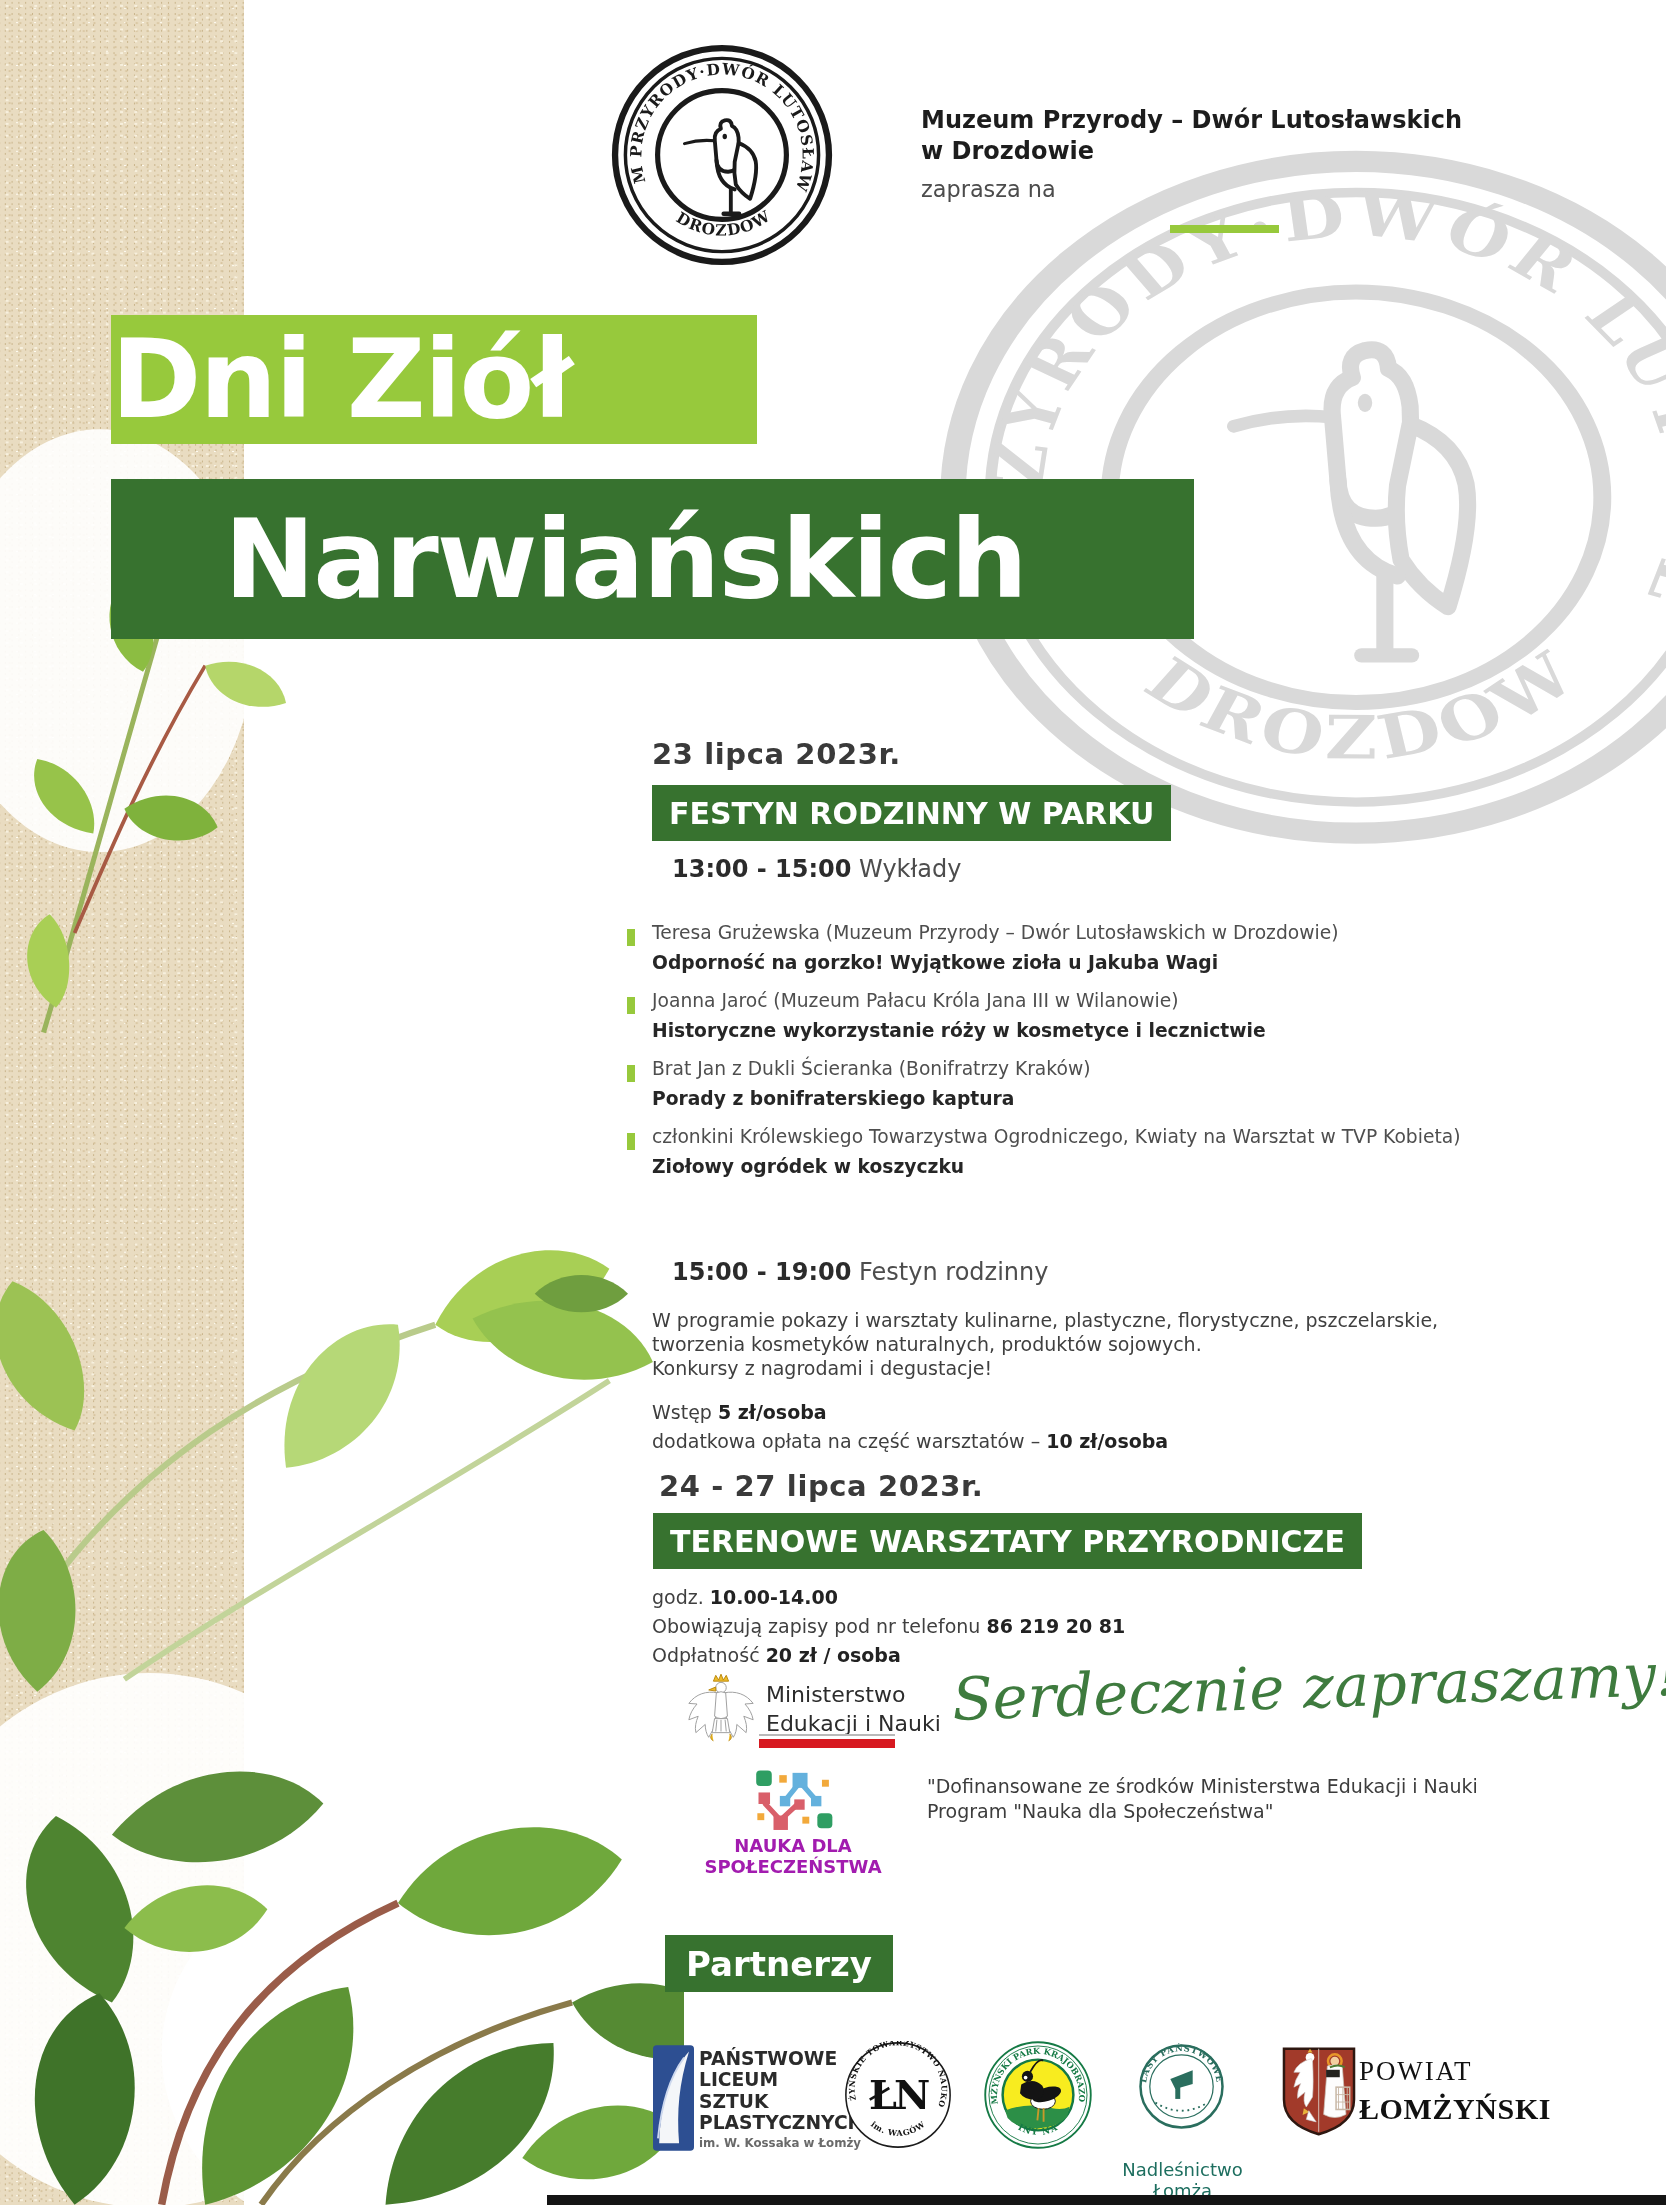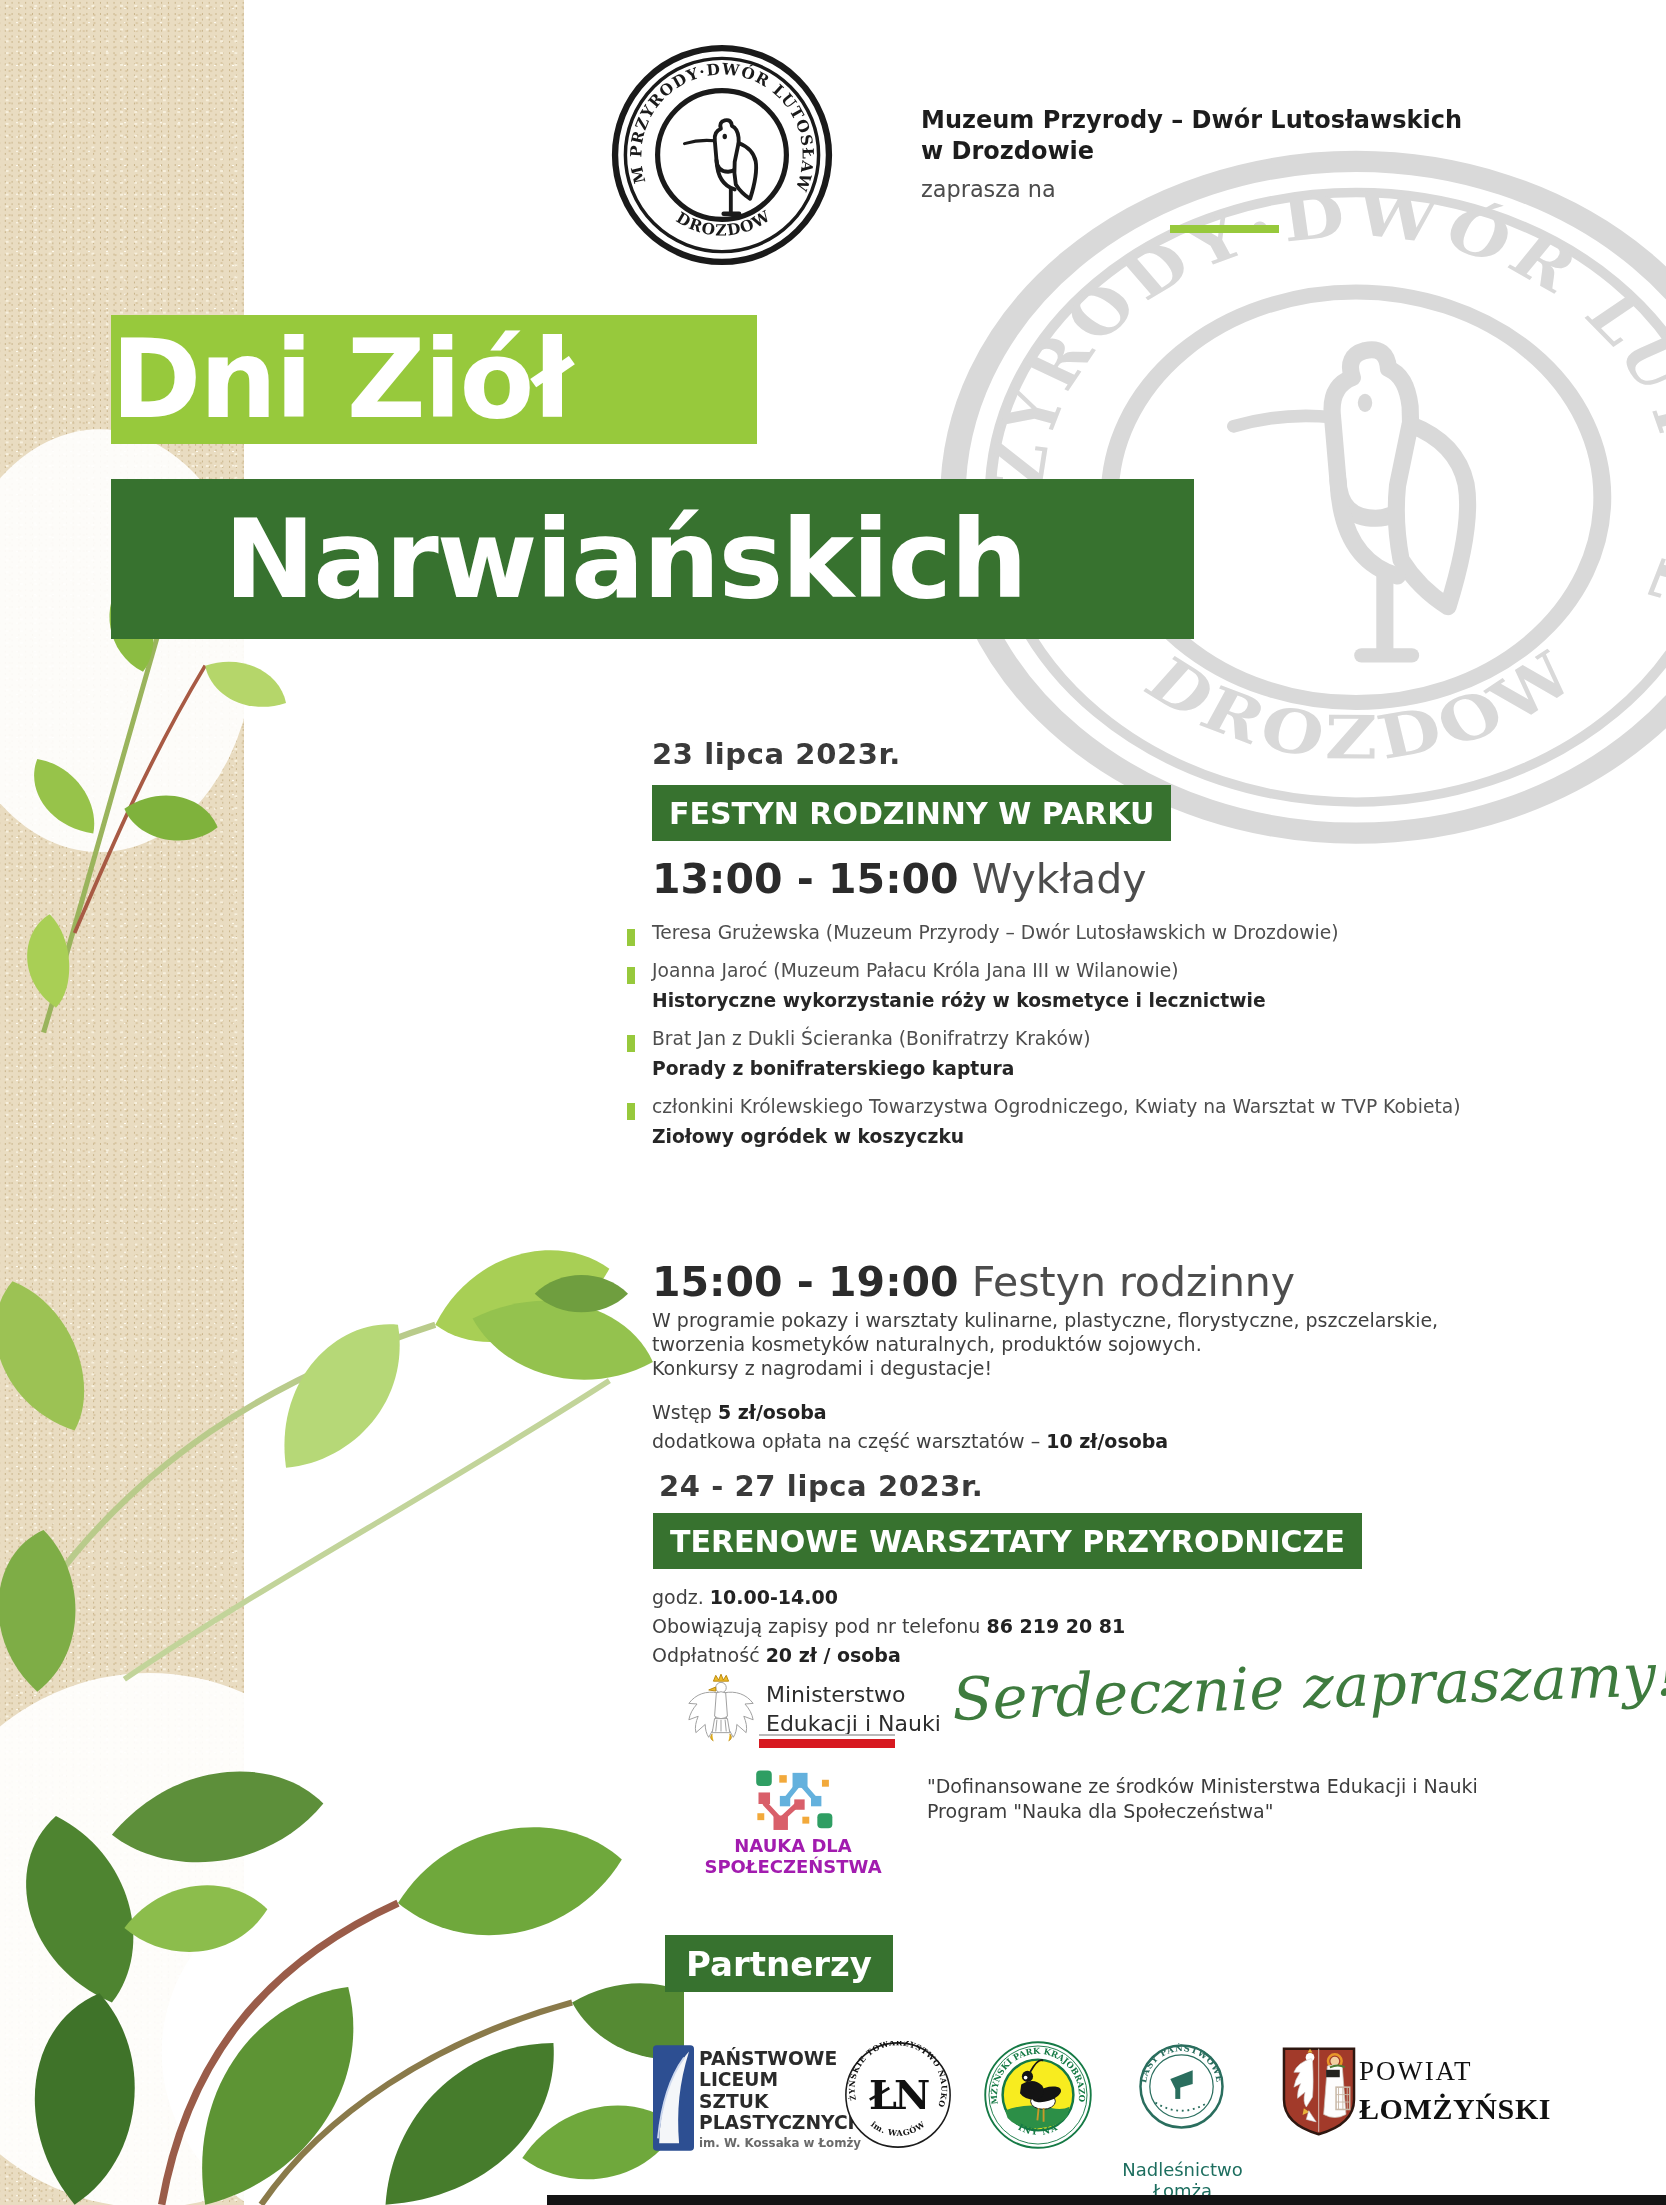--- a/index.html
+++ b/index.html
@@ -24,21 +24,21 @@
   .invite-bar{left:1170px;top:225px;width:109px;height:8px;background:#97c93c;}
 
   
   .band{display:flex;align-items:center;box-sizing:border-box;}
   .band span{font-weight:bold;color:#fff;font-size:109px;letter-spacing:-1.9px;white-space:nowrap;}
   .band1{left:111px;top:315px;width:646px;height:129px;background:#97c93c;}
   .band2{left:111px;top:479px;width:1083px;height:160px;background:#37722f;padding-left:113px;}
 
   .date-h{font-size:29px;font-weight:bold;color:#3a3a3a;letter-spacing:0.6px;}
   .banner{background:#37722f;color:#fff;font-weight:bold;font-size:30px;padding:10.6px 17px;white-space:nowrap;}
-  .time-h{font-size:41px;white-space:nowrap;}
+  .time-h{font-size:24px;white-space:nowrap;margin-left:20px;}
   .time-h b{color:#2b2b2b;}
   .time-h span{color:#4d4d4d;font-weight:normal;}
 
   .lectures{left:652px;top:920px;width:983px;}
   .lec{position:relative;margin-bottom:11.8px;}
   .lec::before{content:"";position:absolute;left:-25px;top:8.7px;width:8px;height:17px;background:#97c93c;}
   .lec .sp{font-size:18.7px;color:#4e4e4e;line-height:1.42;}
   .lec .tp{font-size:18.7px;font-weight:bold;color:#262626;line-height:1.42;margin-top:3.1px;}
 
   .program{left:652px;top:1308px;width:933px;font-size:19px;color:#3f3f3f;line-height:1.27;}
@@ -189,20 +189,21 @@
 
   <div class="abs date-h" style="left:652px;top:737px;">23 lipca 2023r.</div>
   <div class="abs banner" style="left:652px;top:785px;">FESTYN RODZINNY W PARKU</div>
   <div class="abs time-h" style="left:652px;top:855px;">
     <b>13:00 - 15:00</b><span> Wykłady</span>
   </div>
 
   <div class="abs lectures">
     <div class="lec">
       <div class="sp">Teresa Grużewska (Muzeum Przyrody – Dwór Lutosławskich  w Drozdowie)</div>
+      <div class="tp">Odporność na gorzko! Wyjątkowe zioła u Jakuba Wagi</div>
     </div>
     <div class="lec">
       <div class="sp">Joanna Jaroć (Muzeum Pałacu Króla Jana III w Wilanowie)</div>
       <div class="tp">Historyczne wykorzystanie róży w kosmetyce i lecznictwie</div>
     </div>
     <div class="lec">
       <div class="sp">Brat Jan z Dukli Ścieranka (Bonifratrzy Kraków)</div>
       <div class="tp">Porady z bonifraterskiego kaptura</div>
     </div>
     <div class="lec">

